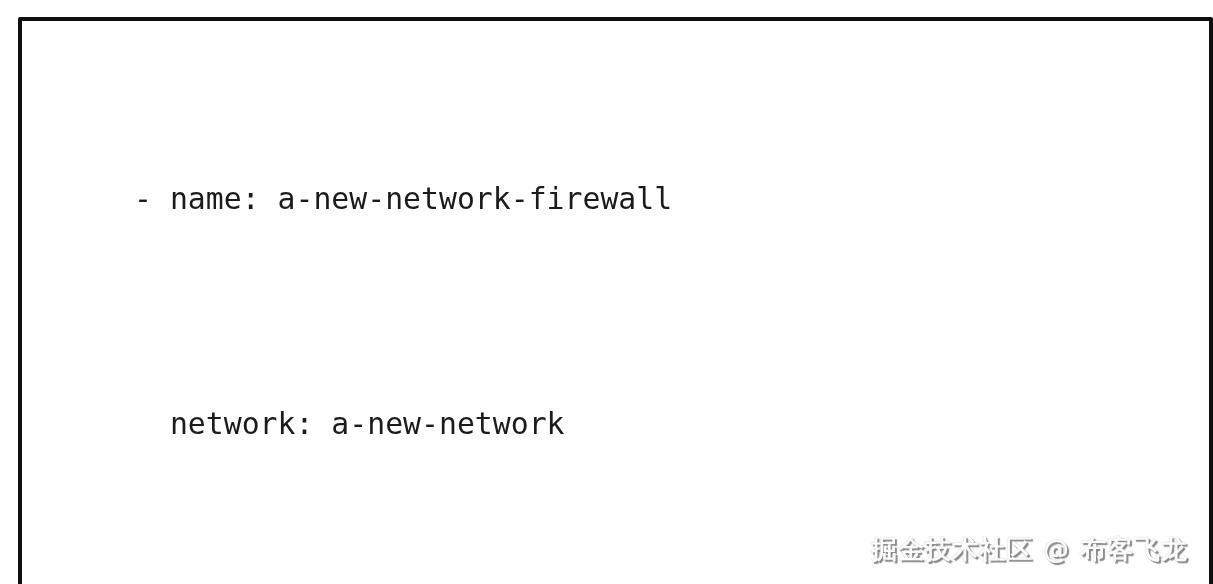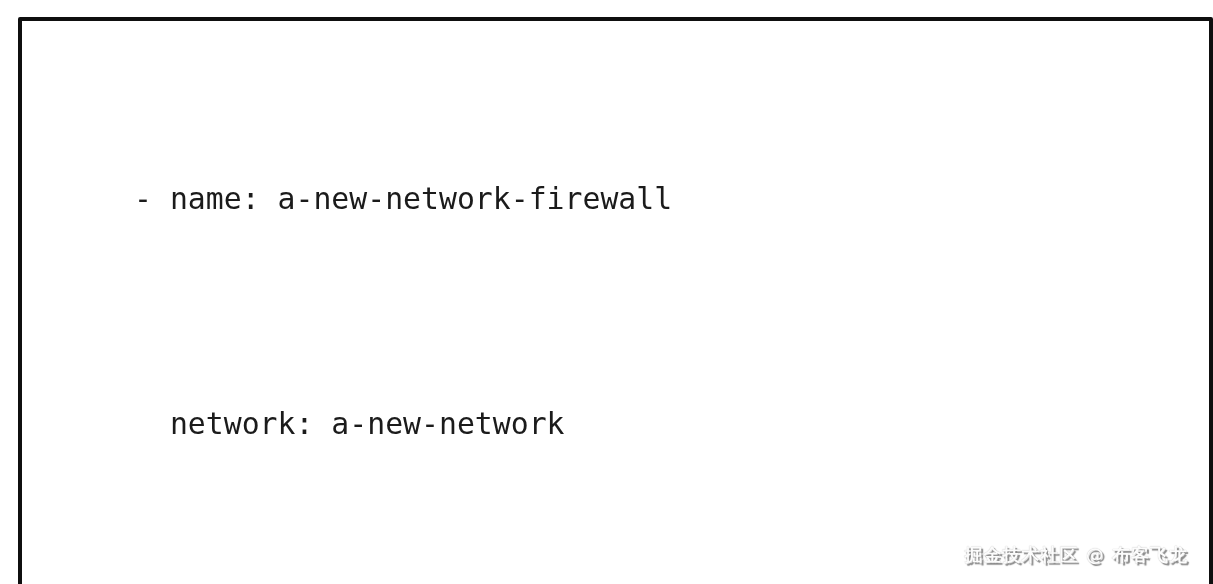--- a/index.html
+++ b/index.html
@@ -45,21 +45,21 @@
     letter-spacing: 0;
   }
   .code-line {
     height: 72.4px;
   }
   .watermark {
     position: absolute;
     right: 17px;
     bottom: 13px;
     font-family: "DejaVu Sans", sans-serif;
-    font-size: 18px;
+    font-size: 26px;
     font-weight: bold;
     letter-spacing: 1px;
     color: var(--wm-fill);
     text-shadow: 2px 2px 1px var(--wm-shadow), 0 0 1px #b5b5b5;
     white-space: nowrap;
   }
 </style>
 </head>
 <body>
 

